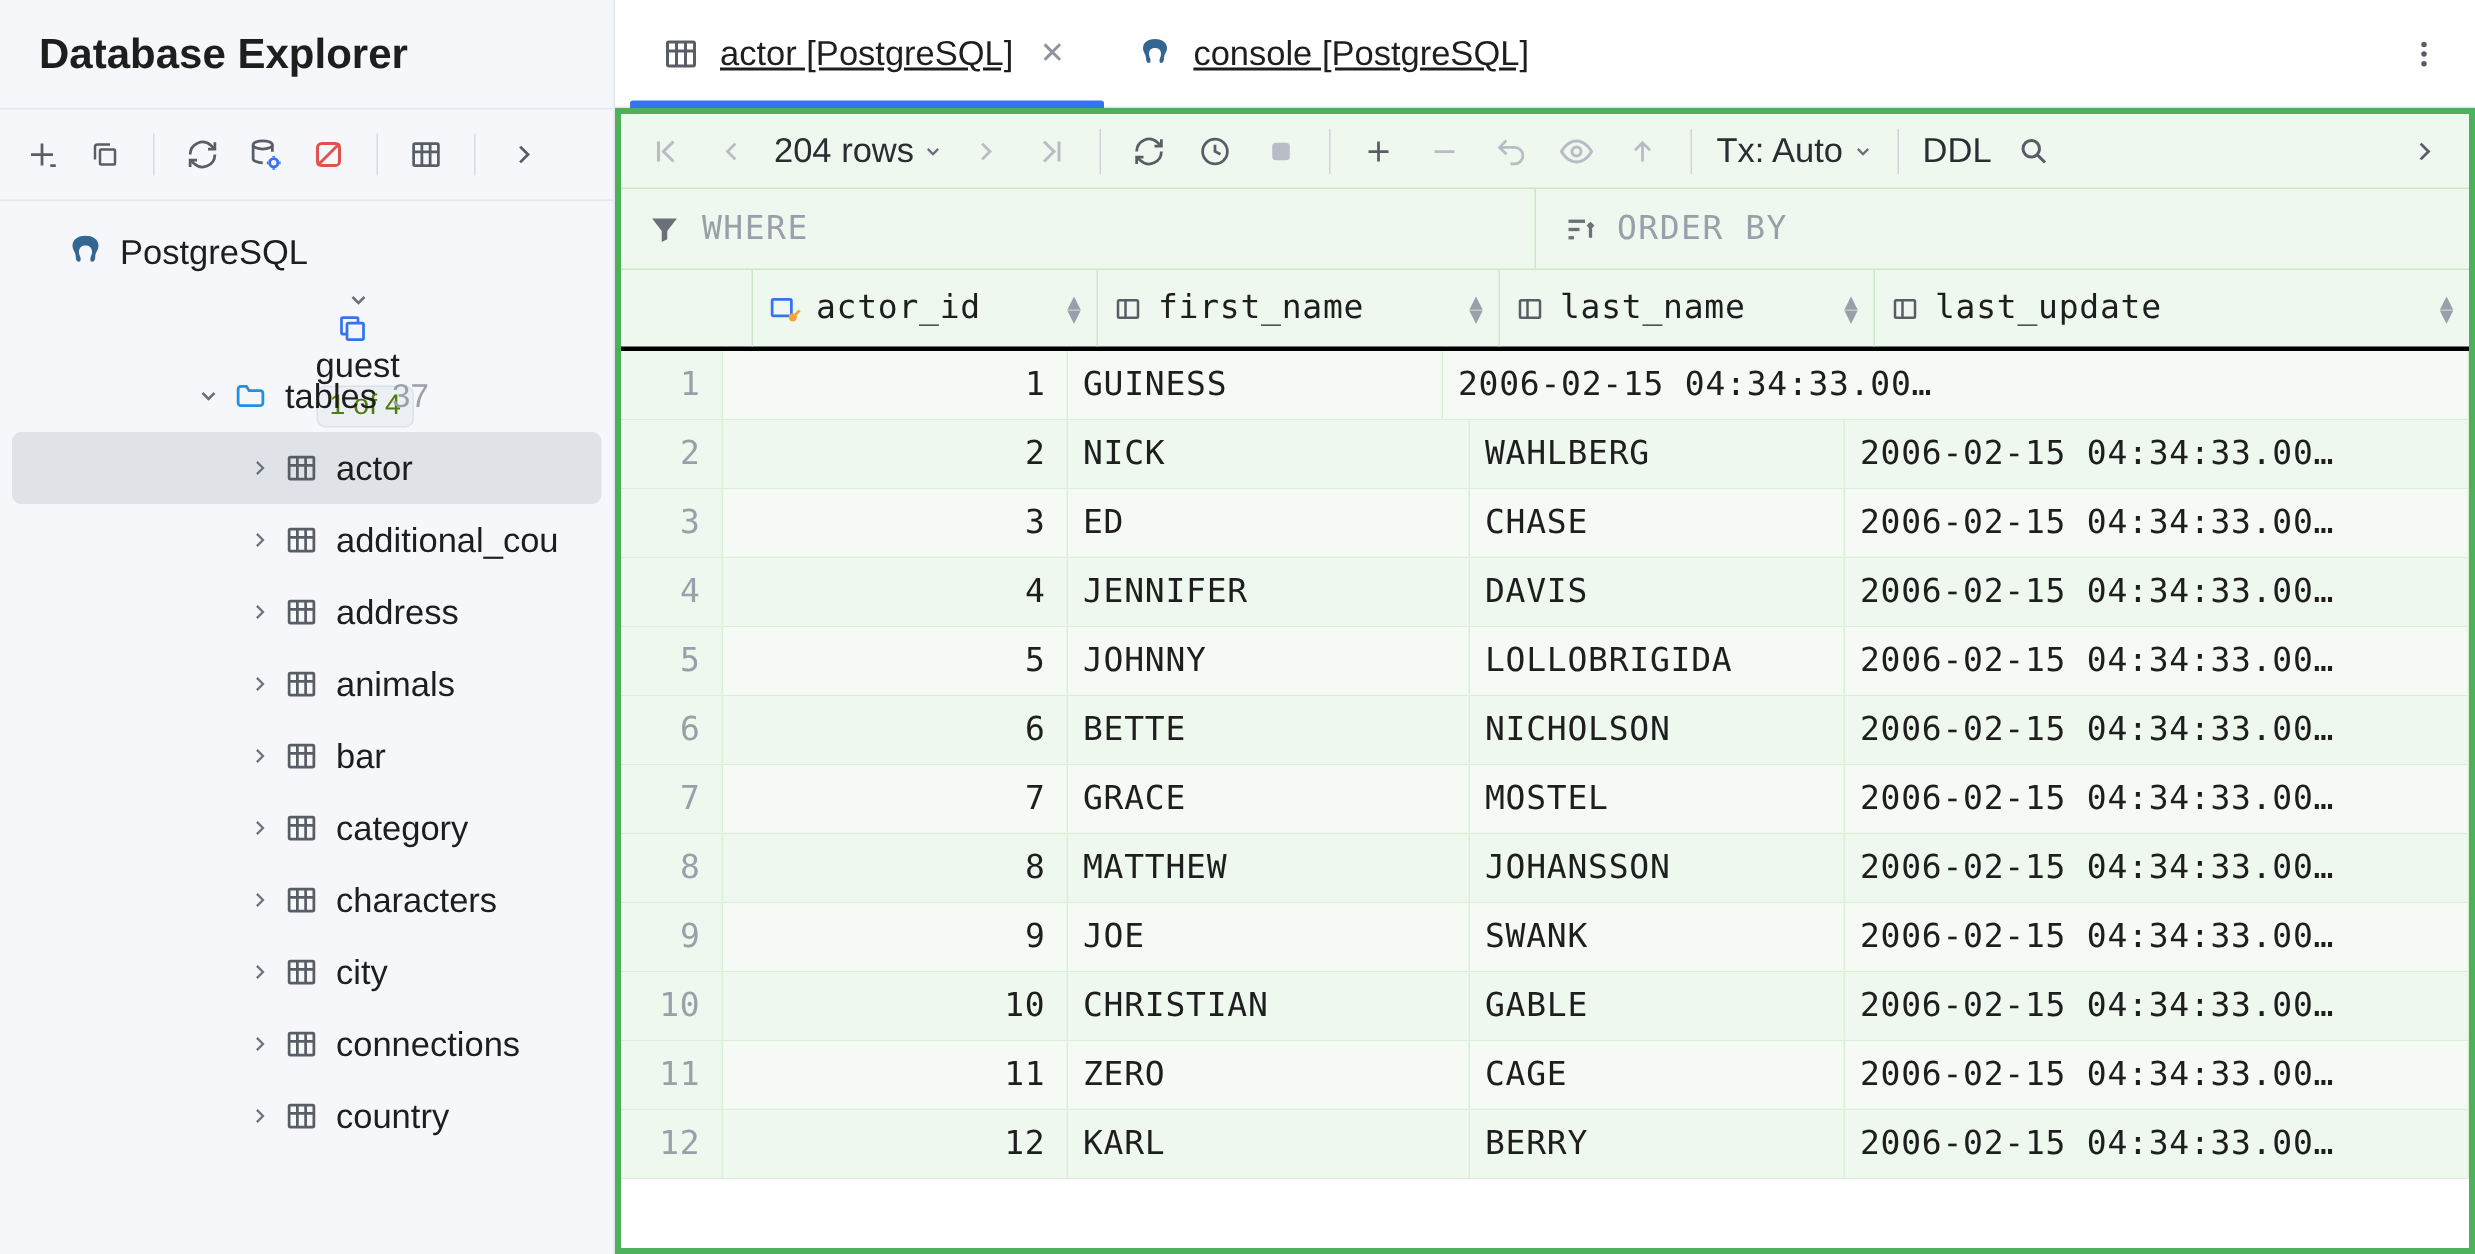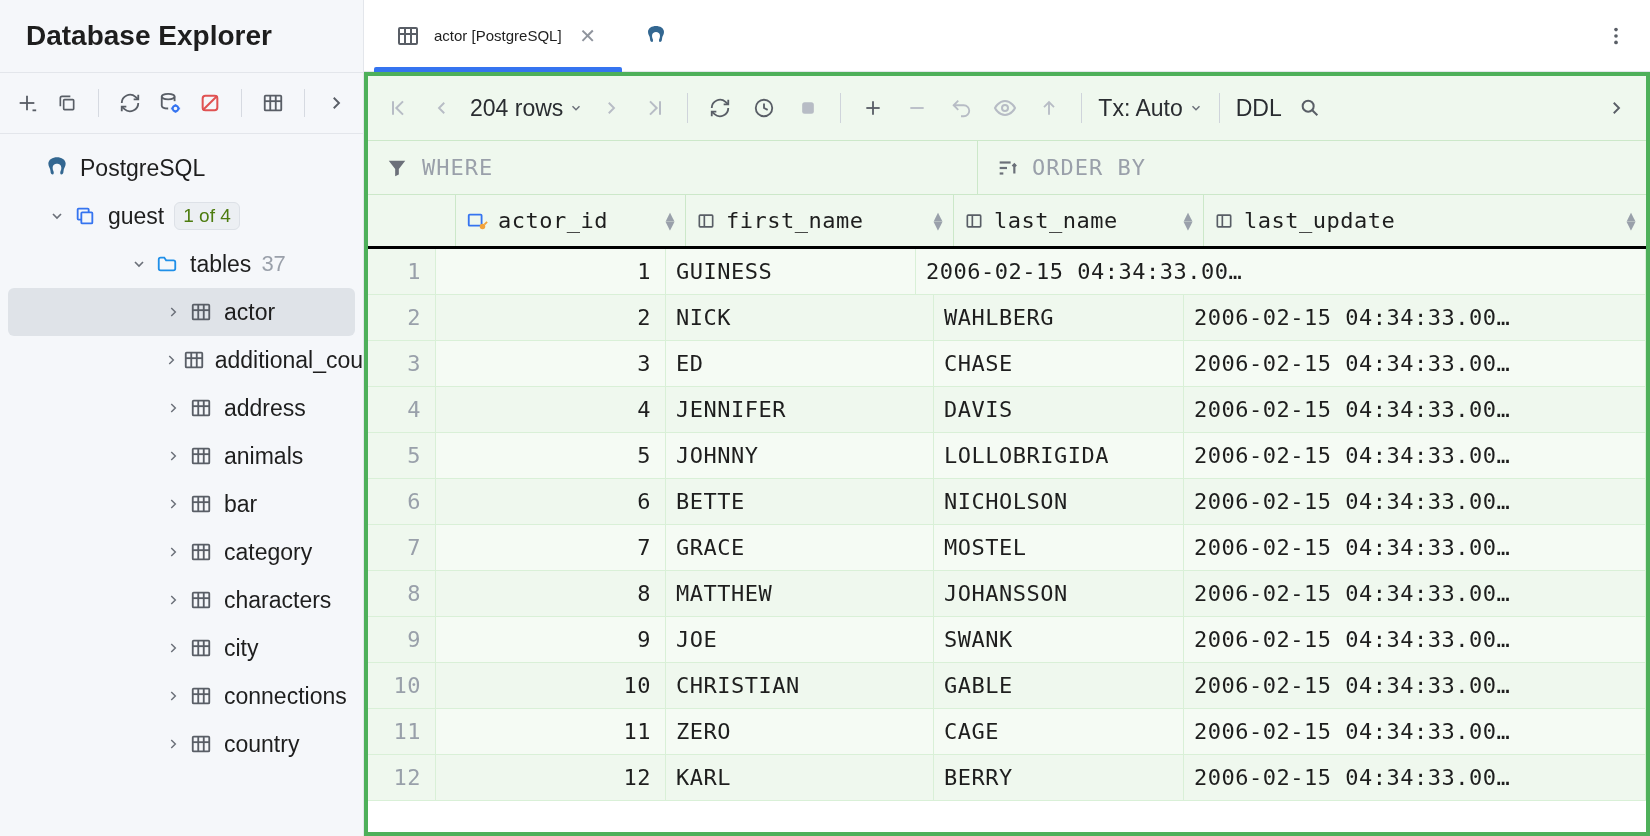--- a/index.html
+++ b/index.html
@@ -13,21 +13,21 @@
     overflow: hidden;
   }
   .app {
     display: flex;
     width: 100%;
     height: 100%;
   }
 
   
   .sidebar {
-    width: 364px;
+    width: 410px;
     height: 100%;
     background: #f5f7fa;
     border-right: 1px solid #e3e6eb;
     display: flex;
     flex-direction: column;
   }
   .sidebar-title {
     padding: 20px 26px 20px 26px;
     font-size: 28px;
     font-weight: 700;
@@ -67,21 +67,21 @@
     padding-left: 16px;
     white-space: nowrap;
     cursor: pointer;
   }
   .tree-row.selected {
     background: #dfe3e8;
     border-radius: 6px;
     margin: 0 8px;
     padding-left: 8px;
   }
-  .tree-indent1 { padding-left: 44px; }
+  .tree-indent1 { padding-left: 68px; flex-direction: column; }
   .tree-indent2 { padding-left: 90px; }
   .tree-indent3 { padding-left: 126px; }
   .tree-indent4 { padding-left: 160px; }
   .tree-indent4.selected { padding-left: 152px; }
   .chev {
     width: 26px;
     display: flex;
     justify-content: center;
     color: #6b7079;
   }
@@ -135,21 +135,21 @@
     position: relative;
   }
   .tab.active::after {
     content: '';
     position: absolute;
     left: 0; right: 0; bottom: -1px;
     height: 5px;
     background: #3574f0;
     border-radius: 2px 2px 0 0;
   }
-  .tab-label { font-size: 15px; }
+  .tab-label { font-size: 23px; text-decoration: underline; }
   .tab-close {
     color: #8f949d;
     font-size: 20px;
     width: 24px;
     text-align: center;
   }
   .tab-spacer { flex: 1; }
   .more-btn { width: 48px; height: 48px; display:flex; align-items:center; justify-content:center; color:#595e66; cursor:pointer; margin-right: 10px;}
 
   .green-frame {
@@ -157,21 +157,21 @@
     flex: 1;
     display: flex;
     flex-direction: column;
     margin: 0 0 0 0;
     min-height: 0;
   }
 
   .grid-toolbar {
     display: flex;
     align-items: center;
-    height: 65px;
+    height: 50px;
     background: #eff8ee;
     border-bottom: 1px solid #cce8c9;
     padding: 0 8px;
   }
   .gtb-btn {
     width: 44px; height: 44px;
     display: flex; align-items: center; justify-content: center;
     color: #5b6069;
     border-radius: 6px;
     cursor: pointer;
@@ -573,20 +573,21 @@
         </span>
         <span class="tab-label">actor [PostgreSQL]</span>
         <span class="tab-close">✕</span>
       </div>
       <div class="tab">
         <span>
           <svg width="24" height="24" viewBox="0 0 24 24">
               <path fill="#336791" d="M12 2c4 0 8 2 8 6 0 3-2 4-2 7 0 2-1 3-2 3-1 0-1-1-1-2 0-1 1-2 1-4 0-3-2-4-4-4s-4 1-4 4c0 2 1 3 1 4 0 1 0 2-1 2-1 0-2-1-2-3 0-3-2-4-2-7 0-4 4-6 8-6z"></path>
             </svg>
         </span>
+        <span class="tab-label">console [PostgreSQL]</span>
       </div>
       <div class="tab-spacer"></div>
       <div class="more-btn">
         <span>
           <svg width="22" height="22" viewBox="0 0 24 24" fill="#595e66">
               <circle cx="12" cy="5" r="2"></circle>
               <circle cx="12" cy="12" r="2"></circle>
               <circle cx="12" cy="19" r="2"></circle>
             </svg>
         </span>

